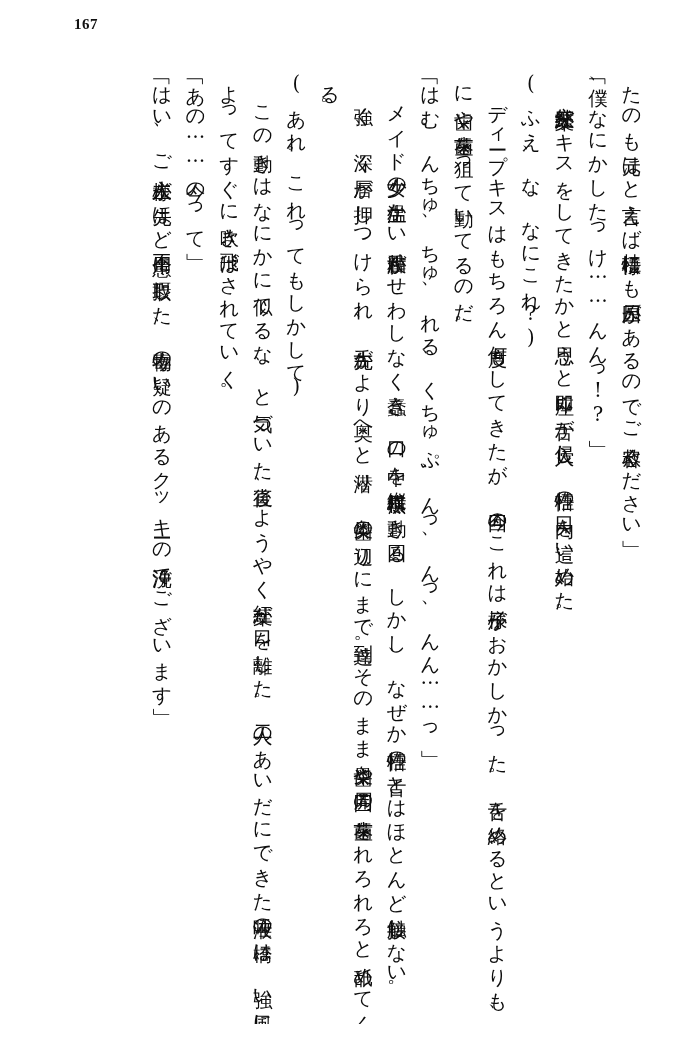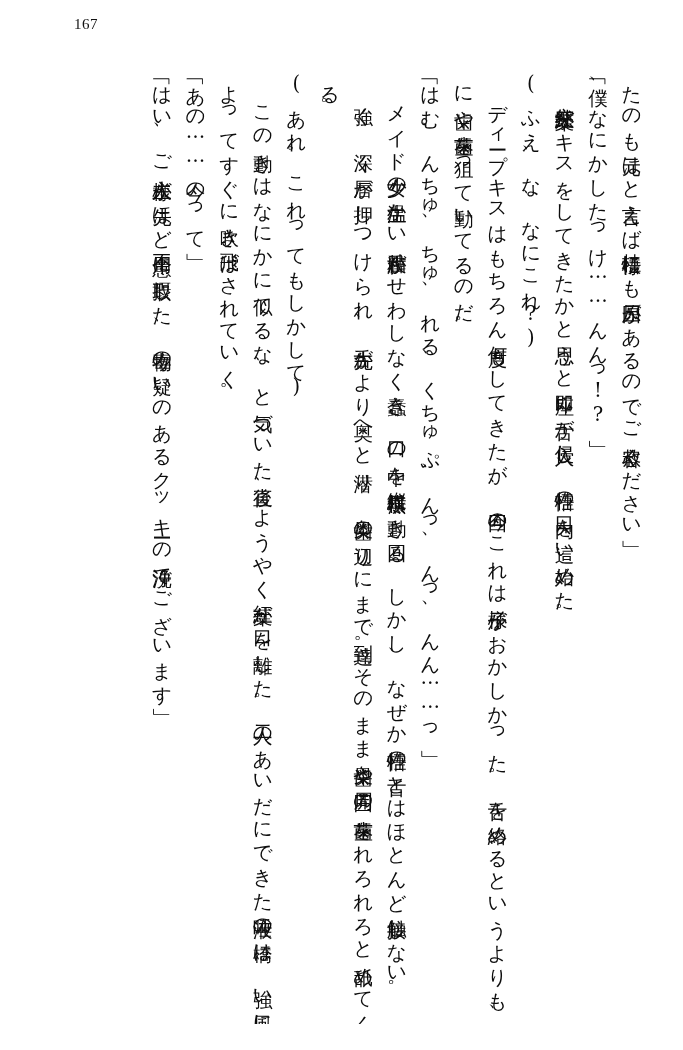--- a/index.html
+++ b/index.html
@@ -19,20 +19,21 @@
     overflow: hidden;
   }
   #page-number {
     position: absolute;
     top: 16px;
     left: 74px;
     font-size: 15px;
     letter-spacing: 0.5px;
     color: #111;
     font-family: "Liberation Serif", "DejaVu Serif", serif;
+    font-weight: bold;
   }
   
   #body-text {
     position: absolute;
     top: 72px;
     left: 36px;
     width: 612px;
     height: 952px;
     writing-mode: vertical-rl;
     text-orientation: upright;

